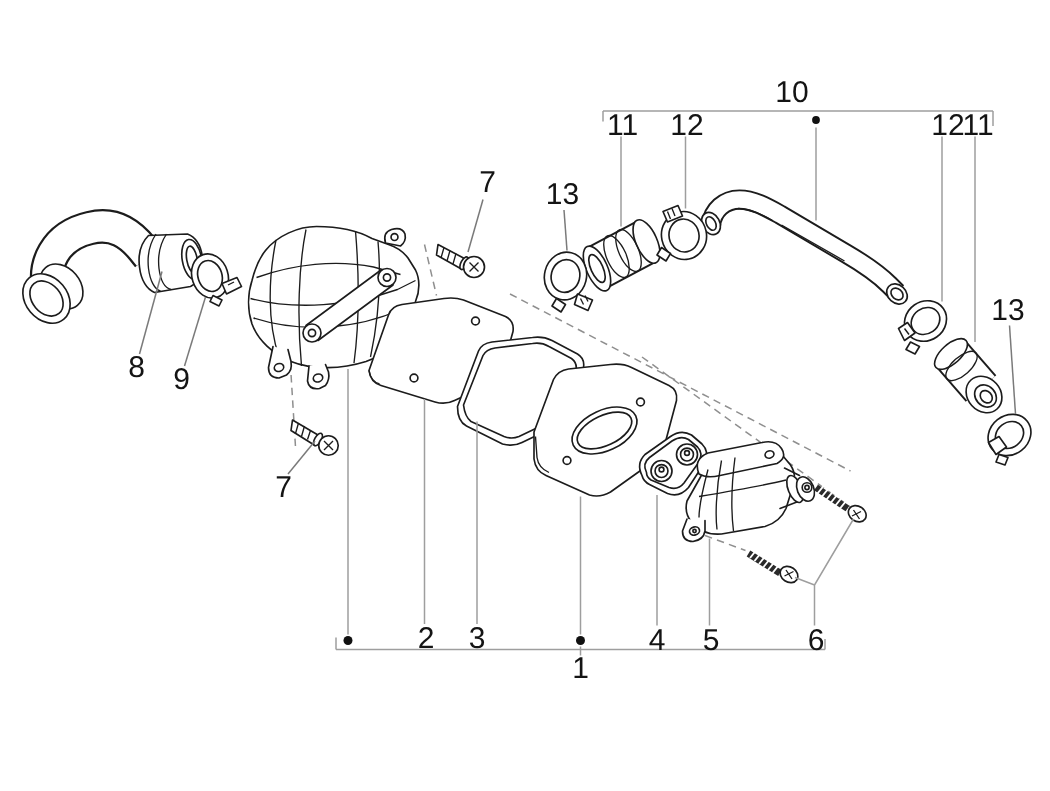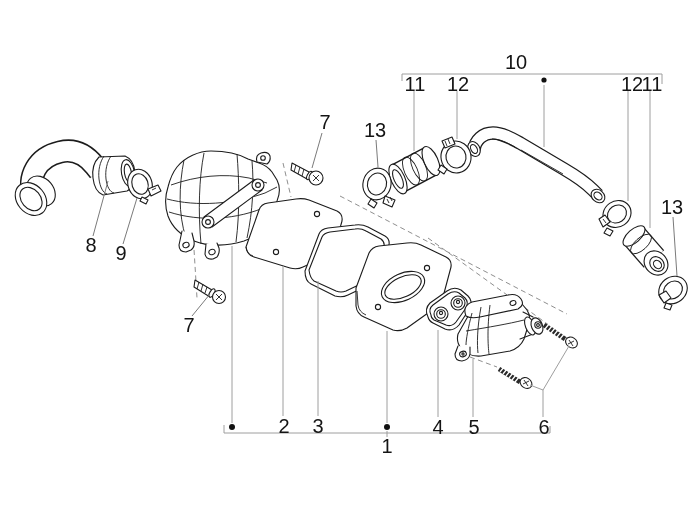--- a/index.html
+++ b/index.html
@@ -248,21 +248,21 @@
   </svg>
 
   <div id="callout-layer">
       <span class="callout" style="left: 91px; top: 245px;">8</span>
       <span class="callout" style="left: 121px; top: 253px;">9</span>
       <span class="callout" style="left: 325px; top: 122px;">7</span>
       <span class="callout" style="left: 189px; top: 325px;">7</span>
       <span class="callout" style="left: 375px; top: 130px;">13</span>
       <span class="callout" style="left: 415px; top: 84px;">11</span>
       <span class="callout" style="left: 458px; top: 84px;">12</span>
-      <span class="callout" style="left: 516px; top: 62px;">10</span>
+      <span class="callout" style="left: 528px; top: 62px;">10</span>
       <span class="callout" style="left: 632px; top: 84px;">12</span>
       <span class="callout" style="left: 652px; top: 84px;">11</span>
       <span class="callout" style="left: 672px; top: 207px;">13</span>
       <span class="callout" style="left: 284px; top: 426px;">2</span>
       <span class="callout" style="left: 318px; top: 426px;">3</span>
       <span class="callout" style="left: 387px; top: 446px;">1</span>
       <span class="callout" style="left: 438px; top: 427px;">4</span>
       <span class="callout" style="left: 474px; top: 427px;">5</span>
       <span class="callout" style="left: 544px; top: 427px;">6</span>
     </div>

